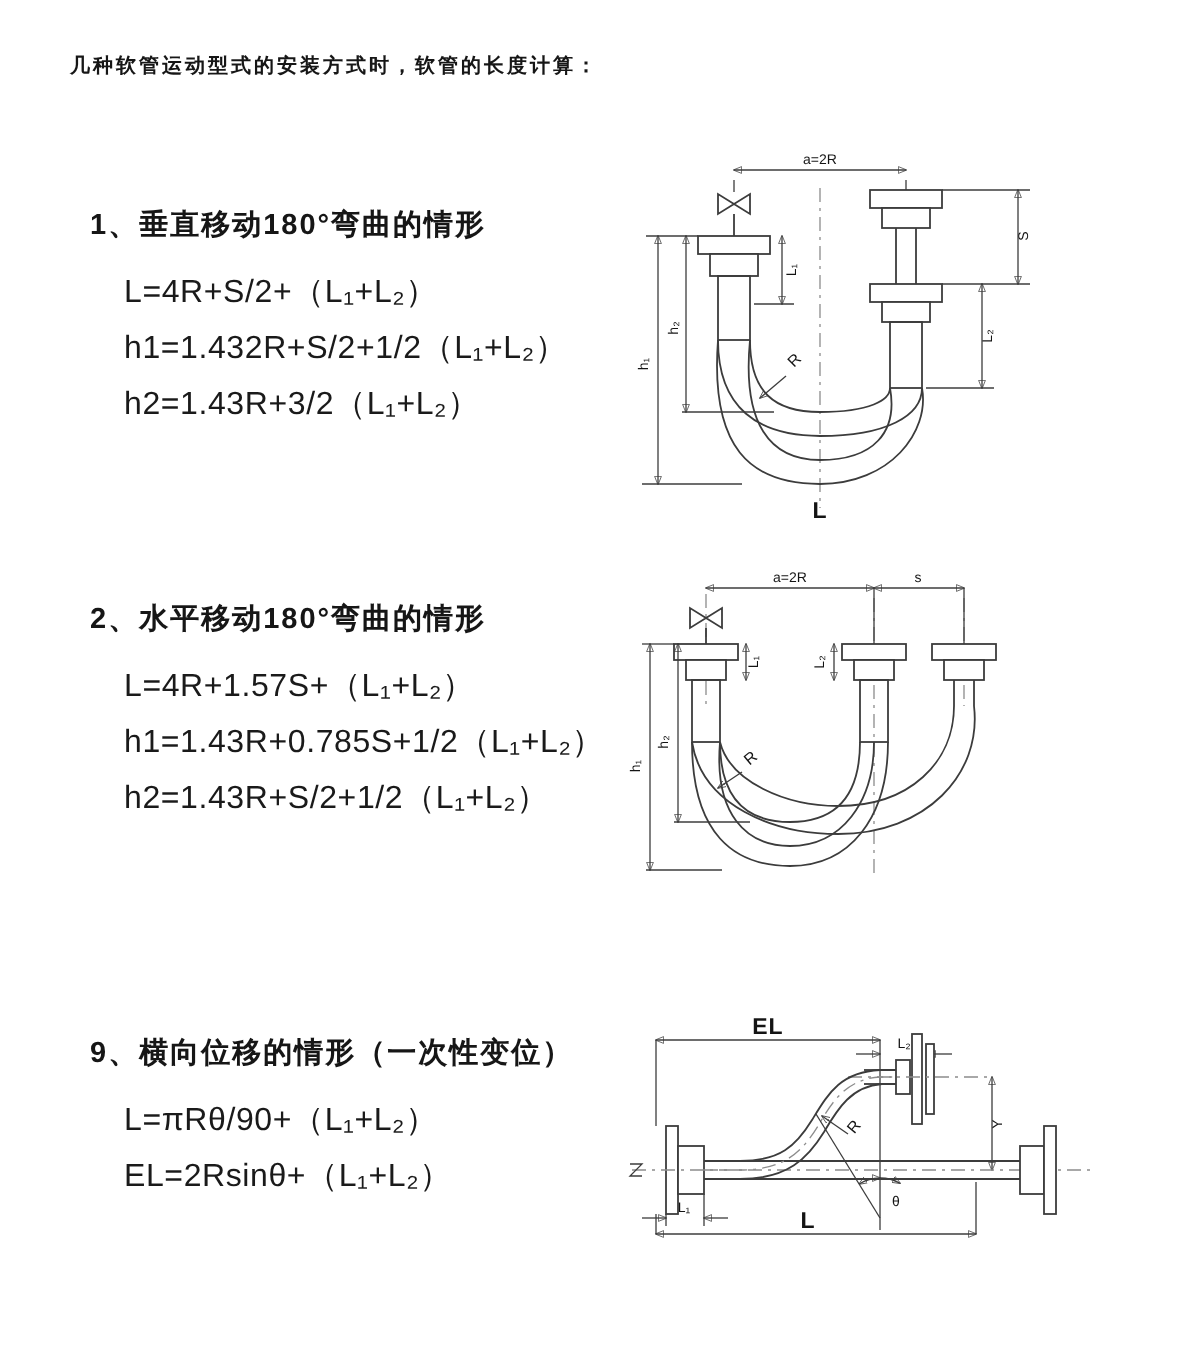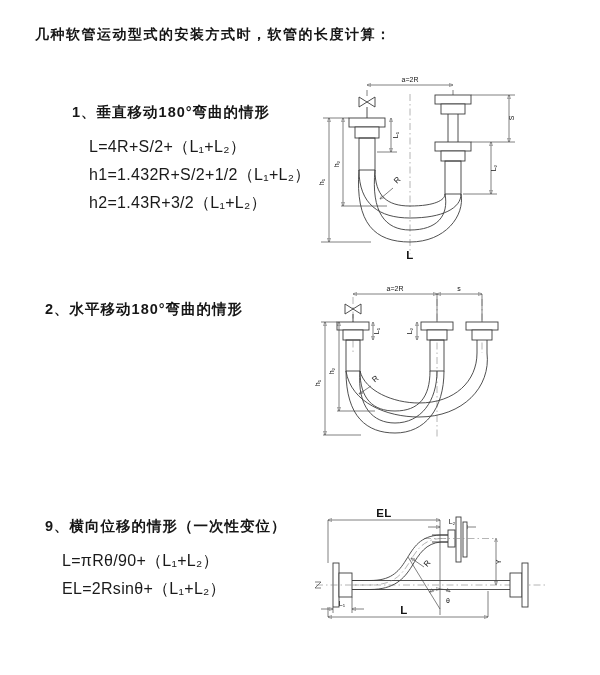--- a/index.html
+++ b/index.html
@@ -2,28 +2,28 @@
 <html><head>
 <meta charset="utf-8">
 <style>
   html,body{margin:0;padding:0;}
   body{
     width:600px;height:675px;position:relative;background:#ffffff;
     font-family:"Liberation Sans","DejaVu Sans",sans-serif;color:#111;
     overflow:hidden;
   }
   .doc-title{
-    position:absolute;left:35px;top:26px;font-size:14px;font-weight:bold;
+    position:absolute;left:35px;top:26px;font-size:10px;font-weight:bold;
     letter-spacing:1.5px;color:#161616;
   }
   .section{position:absolute;left:45px;}
   .section .heading{font-size:14.5px;font-weight:bold;letter-spacing:1px;color:#161616;}
   .formulas{margin:11px 0 0 17px;}
   .formulas .f{font-size:16px;line-height:28px;color:#1a1a1a;letter-spacing:.3px;white-space:nowrap;}
-  #sec1{top:103px;margin-left:27px;}
+  #sec1{top:103px;}
   #sec2{top:300px;}
   #sec3{top:517px;}
   .dwg{position:absolute;}
   
   .dwg path,.dwg line,.dwg rect,.dwg circle{stroke:#3c3c3c;fill:none;stroke-width:.9;}
   .dwg .dim{stroke-width:.65;}
   .dwg .cl{stroke:#8c8c8c;stroke-width:.65;stroke-dasharray:7 3 1.5 3;}
   .dwg .part{fill:#ffffff;}
   .dwg text{font-family:"Liberation Sans","DejaVu Sans",sans-serif;fill:#141414;stroke:none;}
   .dwg .t7{font-size:7px;}
@@ -106,20 +106,25 @@
   <text class="t7" transform="rotate(-90 183 102)" x="183" y="102" text-anchor="middle">L₂</text>
 
   <line class="dim" x1="80" y1="122" x2="67" y2="133" marker-end="url(#arr1)"></line>
   <text class="t8" transform="rotate(-45 86 116)" x="86" y="116" text-anchor="middle">R</text>
 
   <text class="t11" x="97" y="193" text-anchor="middle">L</text>
 </svg>
 
 <div class="section" id="sec2">
   <div class="heading">2、水平移动180°弯曲的情形</div>
+  <div class="formulas">
+    <div class="f">L=4R+1.57S+（L₁+L₂）</div>
+    <div class="f">h1=1.43R+0.785S+1/2（L₁+L₂）</div>
+    <div class="f">h2=1.43R+S/2+1/2（L₁+L₂）</div>
+  </div>
 </div>
 
 <svg class="dwg" style="left:313px;top:283px;" width="272" height="178" viewBox="0 0 272 178">
   <defs>
     <marker id="arr2" viewBox="0 0 10 10" refX="9" refY="5" markerWidth="6.5" markerHeight="6.5" orient="auto-start-reverse">
       <path d="M0,1 L10,5 L0,9 z" fill="#3c3c3c" stroke="none"></path>
     </marker>
     <pattern id="braid2" width="4" height="4" patternUnits="userSpaceOnUse">
       <path d="M0,4 L4,0 M0,0 L4,4" stroke="#8a8a8a" stroke-width=".6" fill="none"></path>
     </pattern>

